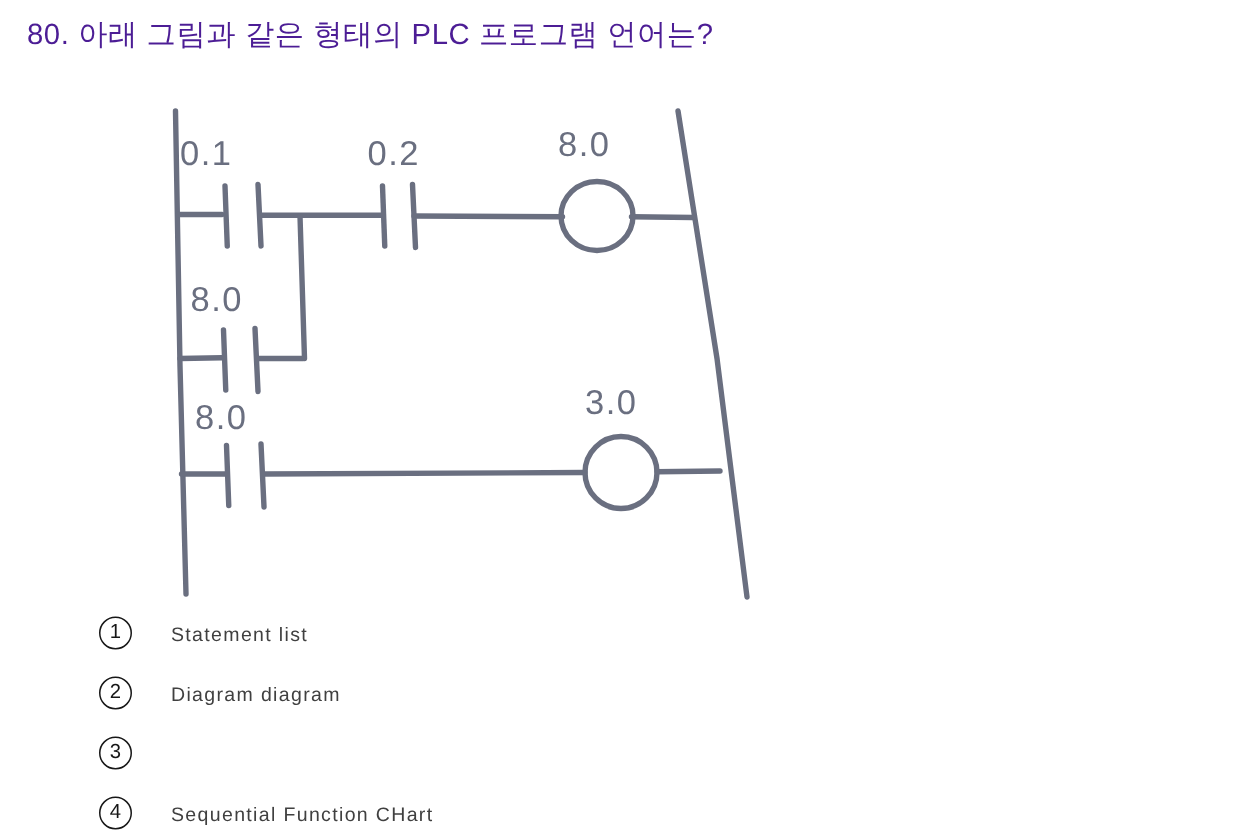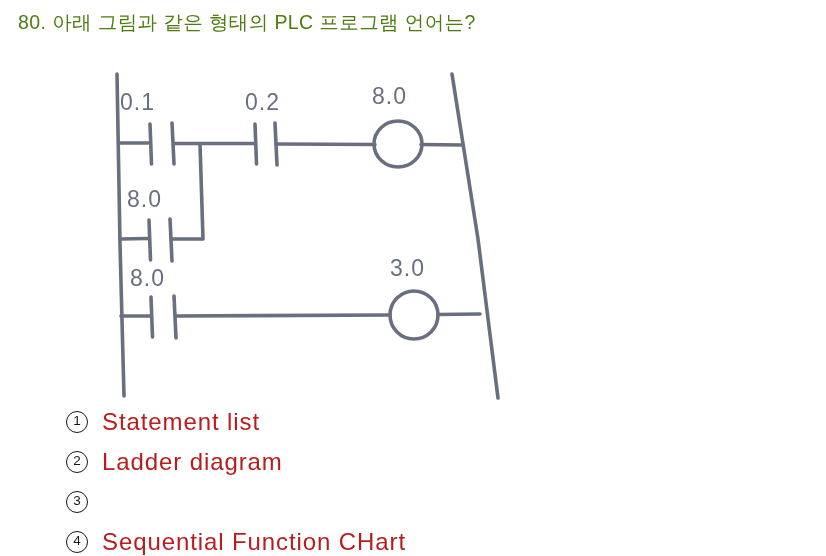--- a/index.html
+++ b/index.html
@@ -16,21 +16,21 @@
     color: #111111;
   }
 
   #question-text {
     position: absolute;
     left: 18px;
     top: 9px;
     font-size: 19.5px;
     letter-spacing: 0.4px;
     white-space: nowrap;
-    color: #4d7c0f;
+    color: #4c1d95;
   }
 
   #ladder-figure {
     position: absolute;
     left: 80px;
     top: 64px;
     width: 440px;
     height: 345px;
   }
   #ladder-figure svg {
@@ -54,24 +54,24 @@
     min-width: 20px;
     border: 1.6px solid #171717;
     border-radius: 50%;
     font-size: 13.5px;
     line-height: 18px;
     text-align: center;
     color: #171717;
     font-family: "Liberation Sans", sans-serif;
   }
   .option-label {
-    margin-left: 14px;
-    font-size: 24px;
+    margin-left: 26px;
+    font-size: 13px;
     letter-spacing: 0.9px;
-    color: #b91c1c;
+    color: #404040;
     white-space: nowrap;
   }
 </style>
 </head>
 <body>
 
 <div id="question-text">80. 아래 그림과 같은 형태의 PLC 프로그램 언어는?</div>
 
 <div id="ladder-figure">
   <svg width="440" height="345" viewBox="0 0 440 345" xmlns="http://www.w3.org/2000/svg">
@@ -123,21 +123,21 @@
   </svg>
 </div>
 
 <div id="options-list">
   <div class="option-row">
     <span class="option-marker">1</span>
     <span class="option-label">Statement list</span>
   </div>
   <div class="option-row">
     <span class="option-marker">2</span>
-    <span class="option-label">Ladder diagram</span>
+    <span class="option-label">Diagram diagram</span>
   </div>
   <div class="option-row">
     <span class="option-marker">3</span>
   </div>
   <div class="option-row">
     <span class="option-marker">4</span>
     <span class="option-label">Sequential Function CHart</span>
   </div>
 </div>
 

